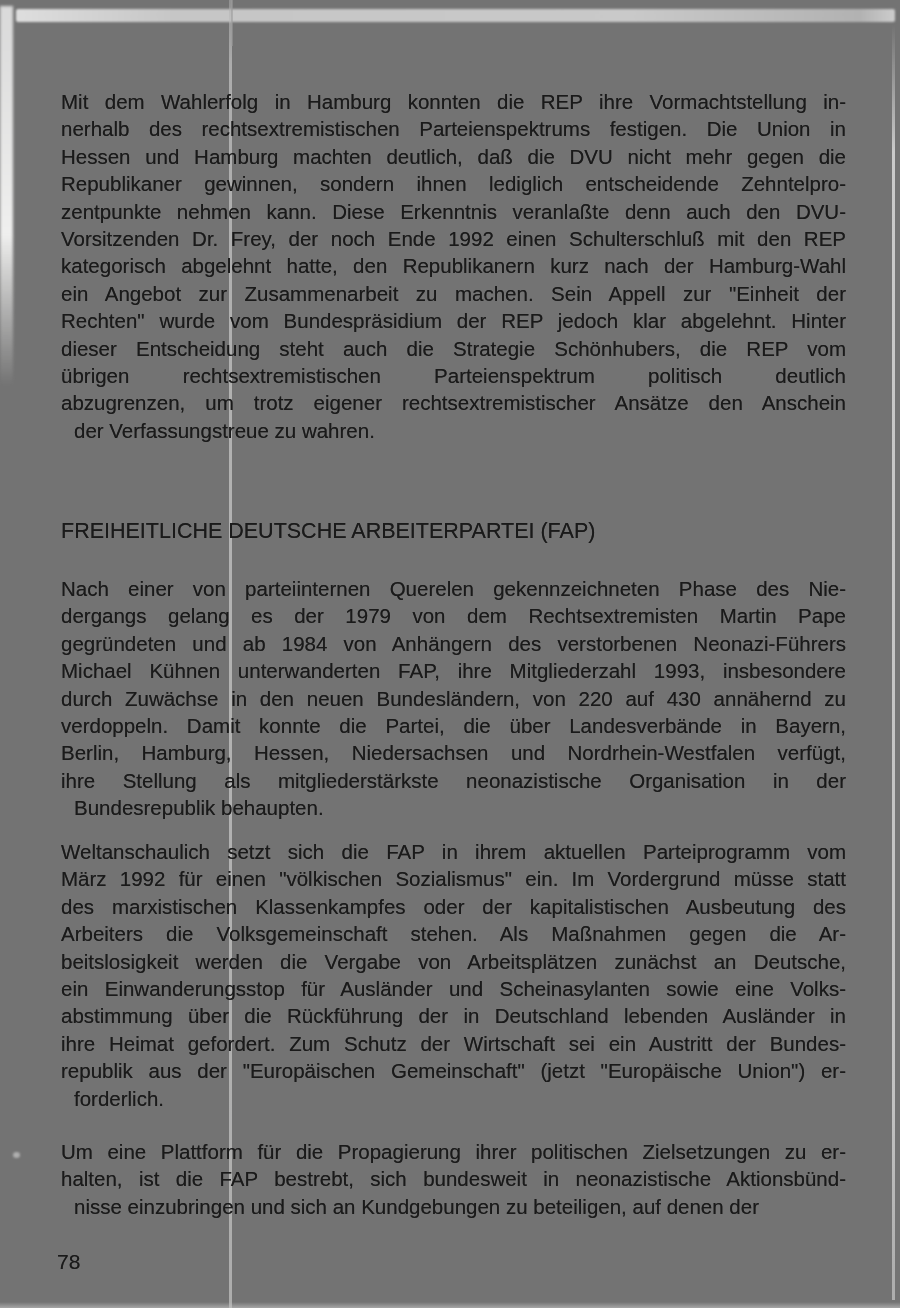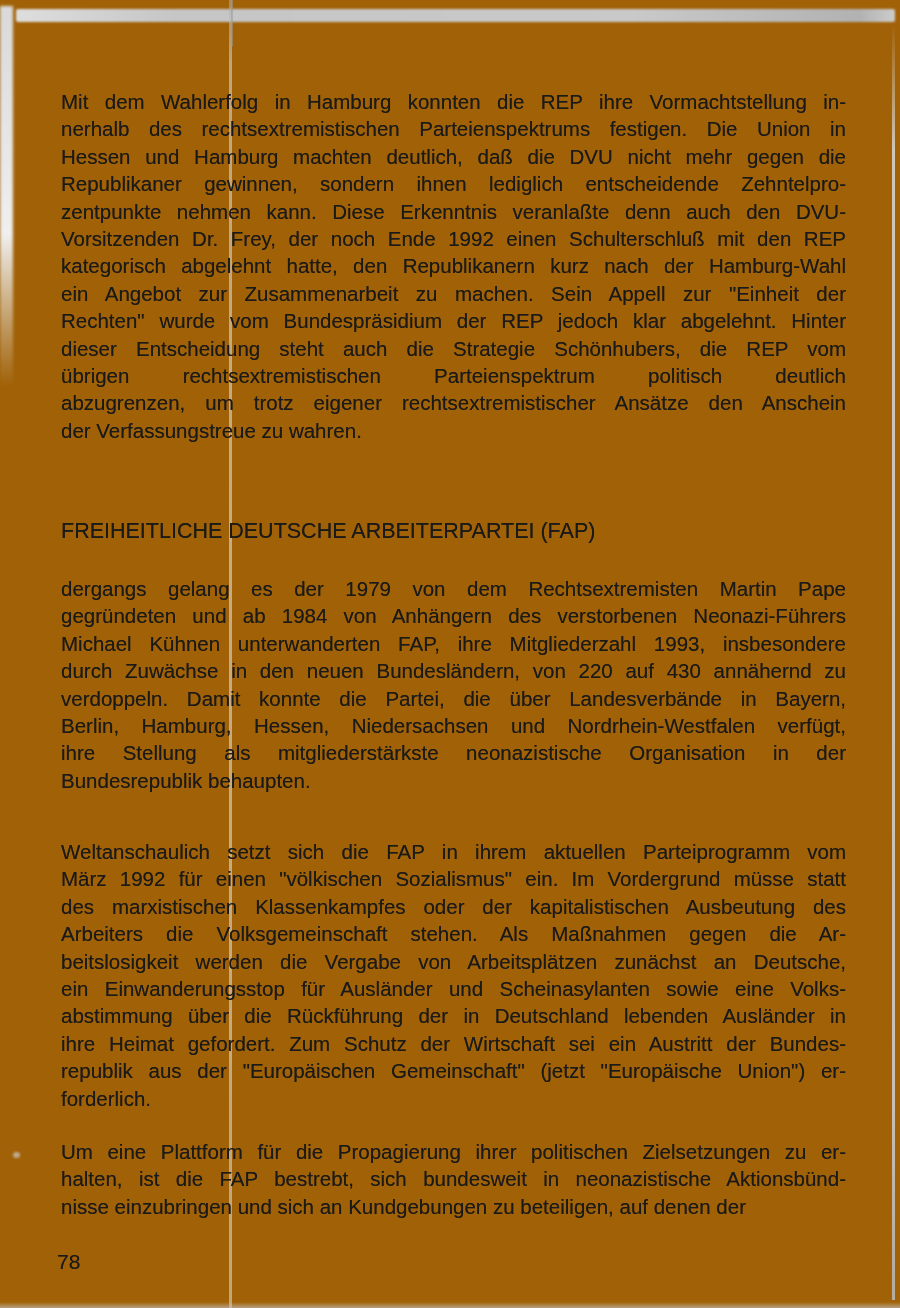--- a/index.html
+++ b/index.html
@@ -1,20 +1,20 @@
 <!DOCTYPE html>
 <html><head>
 <meta charset="utf-8">
 <style>
   html, body { margin: 0; padding: 0; background: #ffffff; }
   .page {
     position: relative;
     width: 900px;
     height: 1308px;
-    background: #a16207;
+    background: #737373;
     overflow: hidden;
     font-family: "Liberation Sans", "DejaVu Sans", sans-serif;
     color: #1a1a1a;
   }
 
   
   .scan-top-shadow {
     position: absolute;
     left: 16px; right: 5px; top: 9px; height: 13px;
     background: linear-gradient(to right, #dedede, #c6c6c6 18%, #c9c9c9 70%, #b2b2b2 96%, #cccccc);
@@ -72,20 +72,21 @@
     line-height: 27.4px;
     text-shadow: 0 0 0.5px rgba(10,10,10,0.55);
   }
   .line {
     text-align: justify;
     text-align-last: justify;
     white-space: nowrap;
   }
   .line.last-line {
     text-align-last: left;
+    margin-left: 13px;
   }
   .heading {
     position: absolute;
     left: 61px;
     width: 800px;
     font-size: 21.5px;
     font-weight: normal;
     line-height: 27.4px;
     white-space: nowrap;
     text-shadow: 0 0 0.5px rgba(10,10,10,0.6);
@@ -129,20 +130,21 @@
       <div class="line">Rechten" wurde vom Bundespräsidium der REP jedoch klar abgelehnt. Hinter</div>
       <div class="line">dieser Entscheidung steht auch die Strategie Schönhubers, die REP vom</div>
       <div class="line">übrigen rechtsextremistischen Parteienspektrum politisch deutlich</div>
       <div class="line">abzugrenzen, um trotz eigener rechtsextremistischer Ansätze den Anschein</div>
       <div class="line last-line">der Verfassungstreue zu wahren.</div>
     </div>
 
   <div id="heading" class="heading">FREIHEITLICHE DEUTSCHE ARBEITERPARTEI (FAP)</div>
 
   <div id="para2" class="textblock">
+      <div class="line">Nach einer von parteiinternen Querelen gekennzeichneten Phase des Nie-</div>
       <div class="line">dergangs gelang es der 1979 von dem Rechtsextremisten Martin Pape</div>
       <div class="line">gegründeten und ab 1984 von Anhängern des verstorbenen Neonazi-Führers</div>
       <div class="line">Michael Kühnen unterwanderten FAP, ihre Mitgliederzahl 1993, insbesondere</div>
       <div class="line">durch Zuwächse in den neuen Bundesländern, von 220 auf 430 annähernd zu</div>
       <div class="line">verdoppeln. Damit konnte die Partei, die über Landesverbände in Bayern,</div>
       <div class="line">Berlin, Hamburg, Hessen, Niedersachsen und Nordrhein-Westfalen verfügt,</div>
       <div class="line">ihre Stellung als mitgliederstärkste neonazistische Organisation in der</div>
       <div class="line last-line">Bundesrepublik behaupten.</div>
     </div>
 

